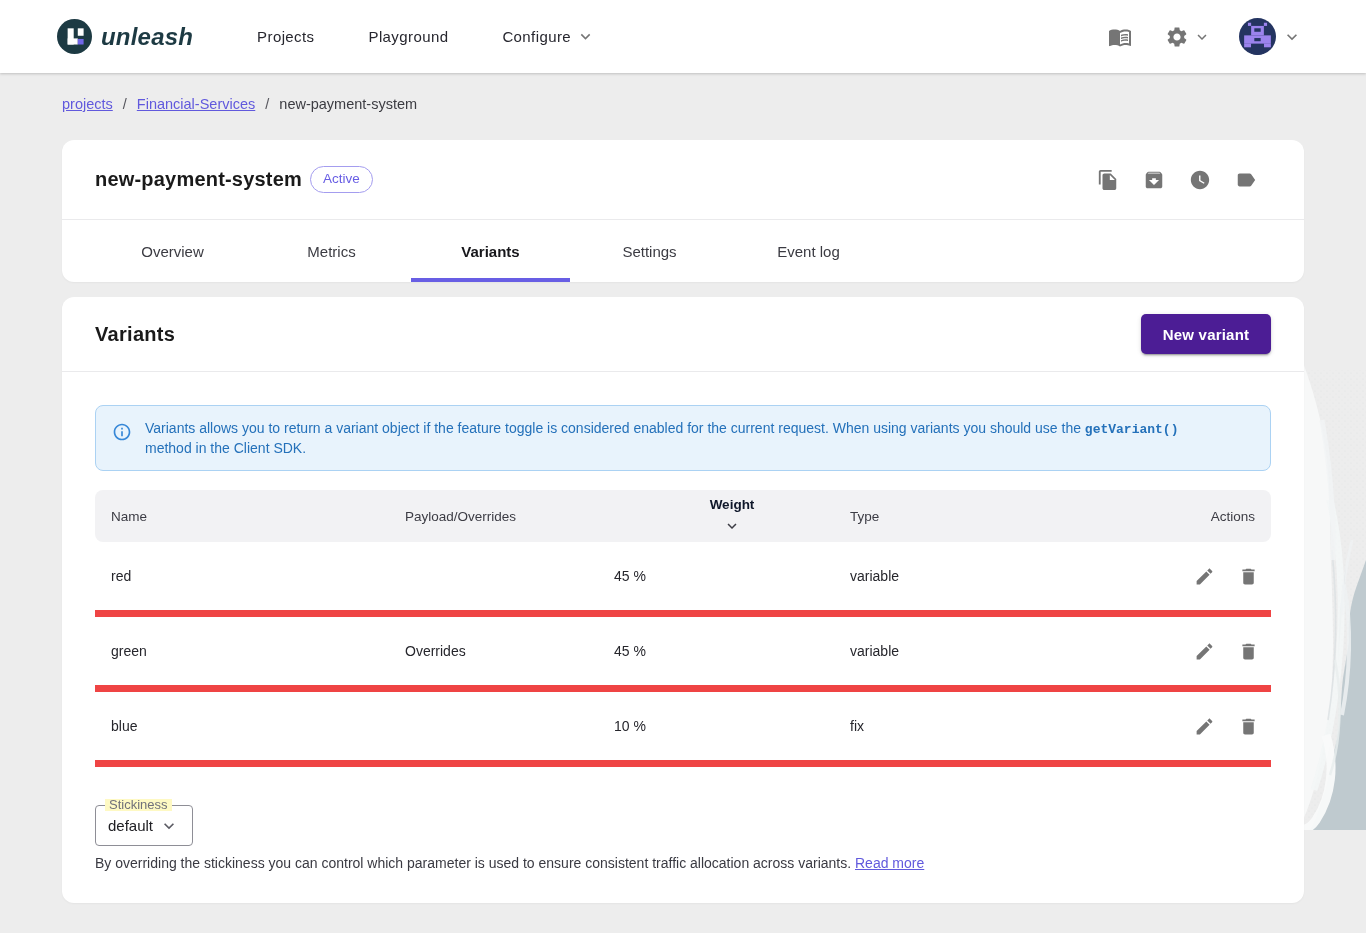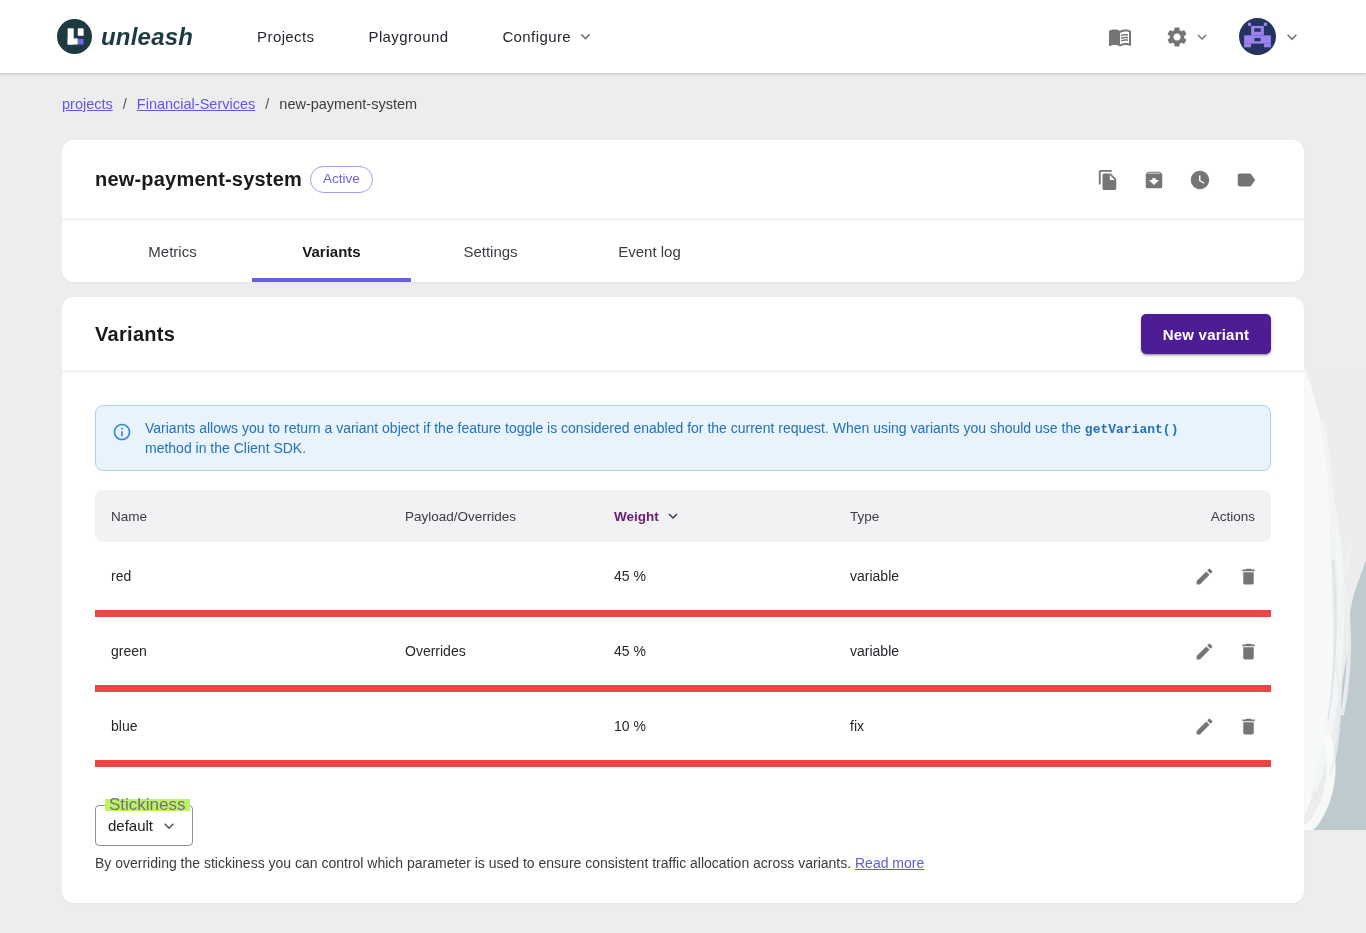--- a/index.html
+++ b/index.html
@@ -150,21 +150,21 @@
     background: #F2F2F4;
     border-radius: 8px;
     display: grid;
     grid-template-columns: 310px 209px 236px 260px 1fr;
     align-items: center;
     font-size: 13.5px;
     color: #3C3C44;
   }
   .th { padding-left: 0; }
   .th-name { padding-left: 16px; }
-  .th-weight { font-weight: 700; color: #701a75; display: flex; align-items: center; gap: 5px; cursor: pointer; }
+  .th-weight { font-weight: 700; color: #0f172a; display: flex; align-items: center; gap: 5px; cursor: pointer; flex-direction: column; }
   .th-actions { text-align: right; padding-right: 16px; }
   .vrow {
     height: 75px;
     display: grid;
     grid-template-columns: 310px 209px 236px 260px 1fr;
     align-items: center;
     border-bottom: 7px solid #ef4444;
     font-size: 14px;
     color: #26262C;
   }
@@ -180,23 +180,23 @@
     border: 1px solid #8E8E96;
     border-radius: 4px;
     display: flex; align-items: center;
     padding-left: 12px;
     cursor: pointer;
     background: #fff;
   }
   .stickiness-label {
     position: absolute;
     top: -7px; left: 9px;
-    background: #bef264;
+    background: #fef9c3;
     padding: 0 4px;
-    font-size: 17px;
+    font-size: 13px;
     color: #70707A;
     line-height: 12px;
   }
   .stickiness-value { font-size: 15px; color: #202024; }
   .stickiness .chev { margin-left: 6px; }
   .stickiness-desc {
     margin-top: 9px;
     font-size: 14px;
     color: #3A3A42;
   }
@@ -342,20 +342,23 @@
         <button class="icon-btn">
           <svg width="22" height="22" viewBox="0 0 24 24" fill="#757575">
               <path d="M17.63 5.84C17.27 5.33 16.67 5 16 5L5 5.01C3.9 5.01 3 5.9 3 7v10c0 1.1.9 1.99 2 1.99L16 19c.67 0 1.27-.33 1.63-.84L22 12l-4.37-6.16z"></path>
             </svg>
         </button>
       </div>
     </div>
     <div class="divider"></div>
     <div class="tabs">
       <button class="tab">
+          <span>Overview</span>
+        </button>
+      <button class="tab">
           <span>Metrics</span>
         </button>
       <button class="tab active">
           <span>Variants</span>
           <span class="tab-indicator"></span>
         </button>
       <button class="tab">
           <span>Settings</span>
         </button>
       <button class="tab">

